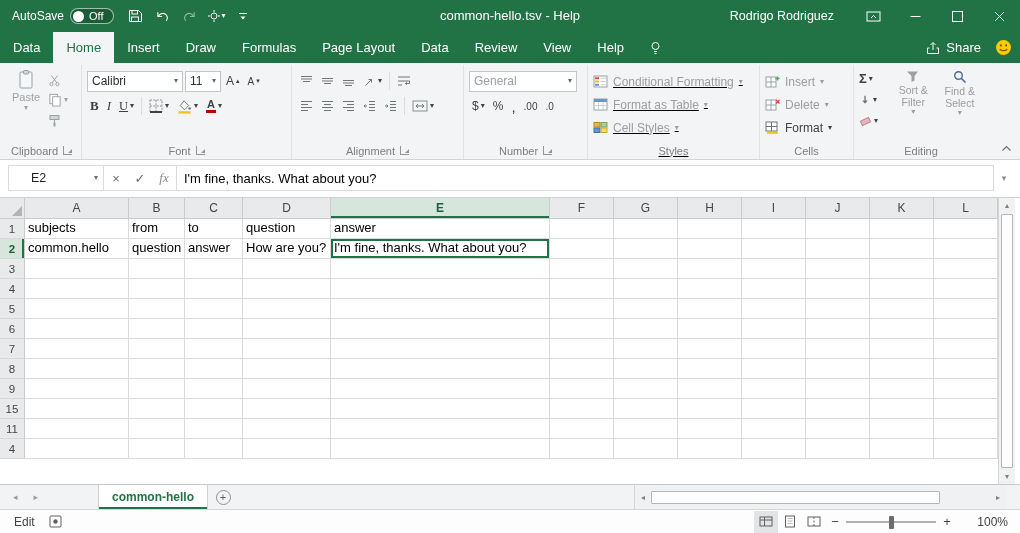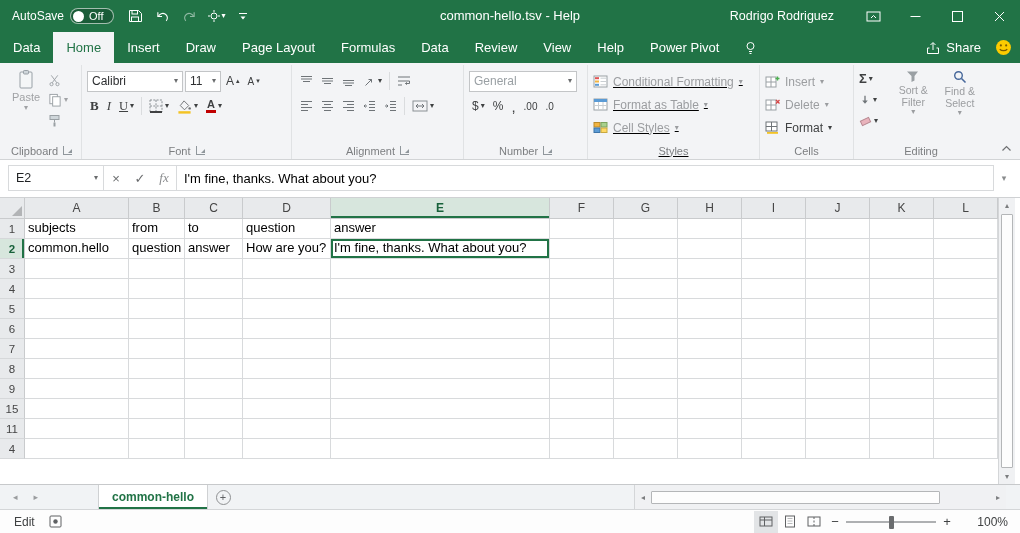--- a/index.html
+++ b/index.html
@@ -69,21 +69,21 @@
   .edit-wrap { display: flex; margin-top: 2px; }
   .edit-col { display: flex; flex-direction: column; gap: 2px; width: 32px; }
   .edit-mini { height: 19px; display: flex; align-items: center; gap: 2px; border: none; background: none; color: #3f4142; }
   .sigma { font-size: 13px; font-weight: bold; }
   .big-btn { width: 48px; display: flex; flex-direction: column; align-items: center; border: none; background: none; color: #9b9da0; font-size: 10.5px; line-height: 11.5px; text-align: center; padding-top: 1px; }
   .big-btn .lbl { margin-top: 2px; }
   .collapse-ribbon { position: absolute; right: 8px; bottom: 4px; background: none; border: none; color: #6f7173; }
 
   
   .formula-bar { height: 38px; background: #fff; border-bottom: 1px solid #cfd1d3; display: flex; align-items: center; padding: 5px 6px 6px 8px; }
-  .name-box { width: 96px; height: 26px; border: 1px solid #d8dadc; display: flex; align-items: center; font-size: 12.5px; color: #1f2123; padding-left: 7px; background: #fff; }
+  .name-box { width: 96px; height: 26px; border: 1px solid #d8dadc; display: flex; align-items: center; font-size: 12.5px; color: #1f2123; padding-left: 22px; background: #fff; }
   .name-box .dd { margin-left: auto; padding: 0 5px; color: #6a6c6e; }
   .fx-btns { display: flex; align-items: center; height: 26px; border: 1px solid #d8dadc; border-left: none; background: #fff; }
   .fx-btn { width: 24px; height: 24px; border: none; background: none; font-size: 13px; color: #696b6d; display: flex; align-items: center; justify-content: center; }
   .fx-btn.fx { font-style: italic; font-family: "Liberation Serif", serif; font-size: 13px; color: #8a8c8e; }
   .formula-input { flex: 1; height: 26px; border: 1px solid #d8dadc; border-left: none; display: flex; align-items: center; padding-left: 7px; font-size: 13px; color: #000; background: #fff; white-space: nowrap; overflow: hidden; }
   .fb-expand { width: 20px; text-align: center; color: #8a8c8e; font-size: 9px; background: none; border: none; }
 
   
   .grid-area { height: 286px; display: flex; background: #fff; position: relative; }
   .grid-main { width: 998px; overflow: hidden; }
@@ -202,27 +202,26 @@
           </svg>
       </button>
     </div>
   </div>
 
   <div class="tabrow">
     <div class="tab">Data</div>
     <div class="tab active">Home</div>
     <div class="tab">Insert</div>
     <div class="tab">Draw</div>
+    <div class="tab">Formulas</div>
     <div class="tab">Page Layout</div>
-    <div class="tab">Formulas</div>
     <div class="tab">Data</div>
     <div class="tab">Review</div>
     <div class="tab">View</div>
     <div class="tab">Help</div>
-    <div class="tab">Power Pivot</div>
     <div class="tellme">
       <svg width="13" height="14" viewBox="0 0 13 14">
           <circle cx="6.5" cy="5" r="3.5" fill="none" stroke="#fff"></circle>
           <path d="M5 10.5h3M5.5 12.5h2" stroke="#fff"></path>
         </svg>
     </div>
     <div class="tr-spacer"></div>
     <div class="share-btn">
       <svg width="14" height="14" viewBox="0 0 14 14">
           <path d="M7 2v7" stroke="#fff" fill="none"></path>

